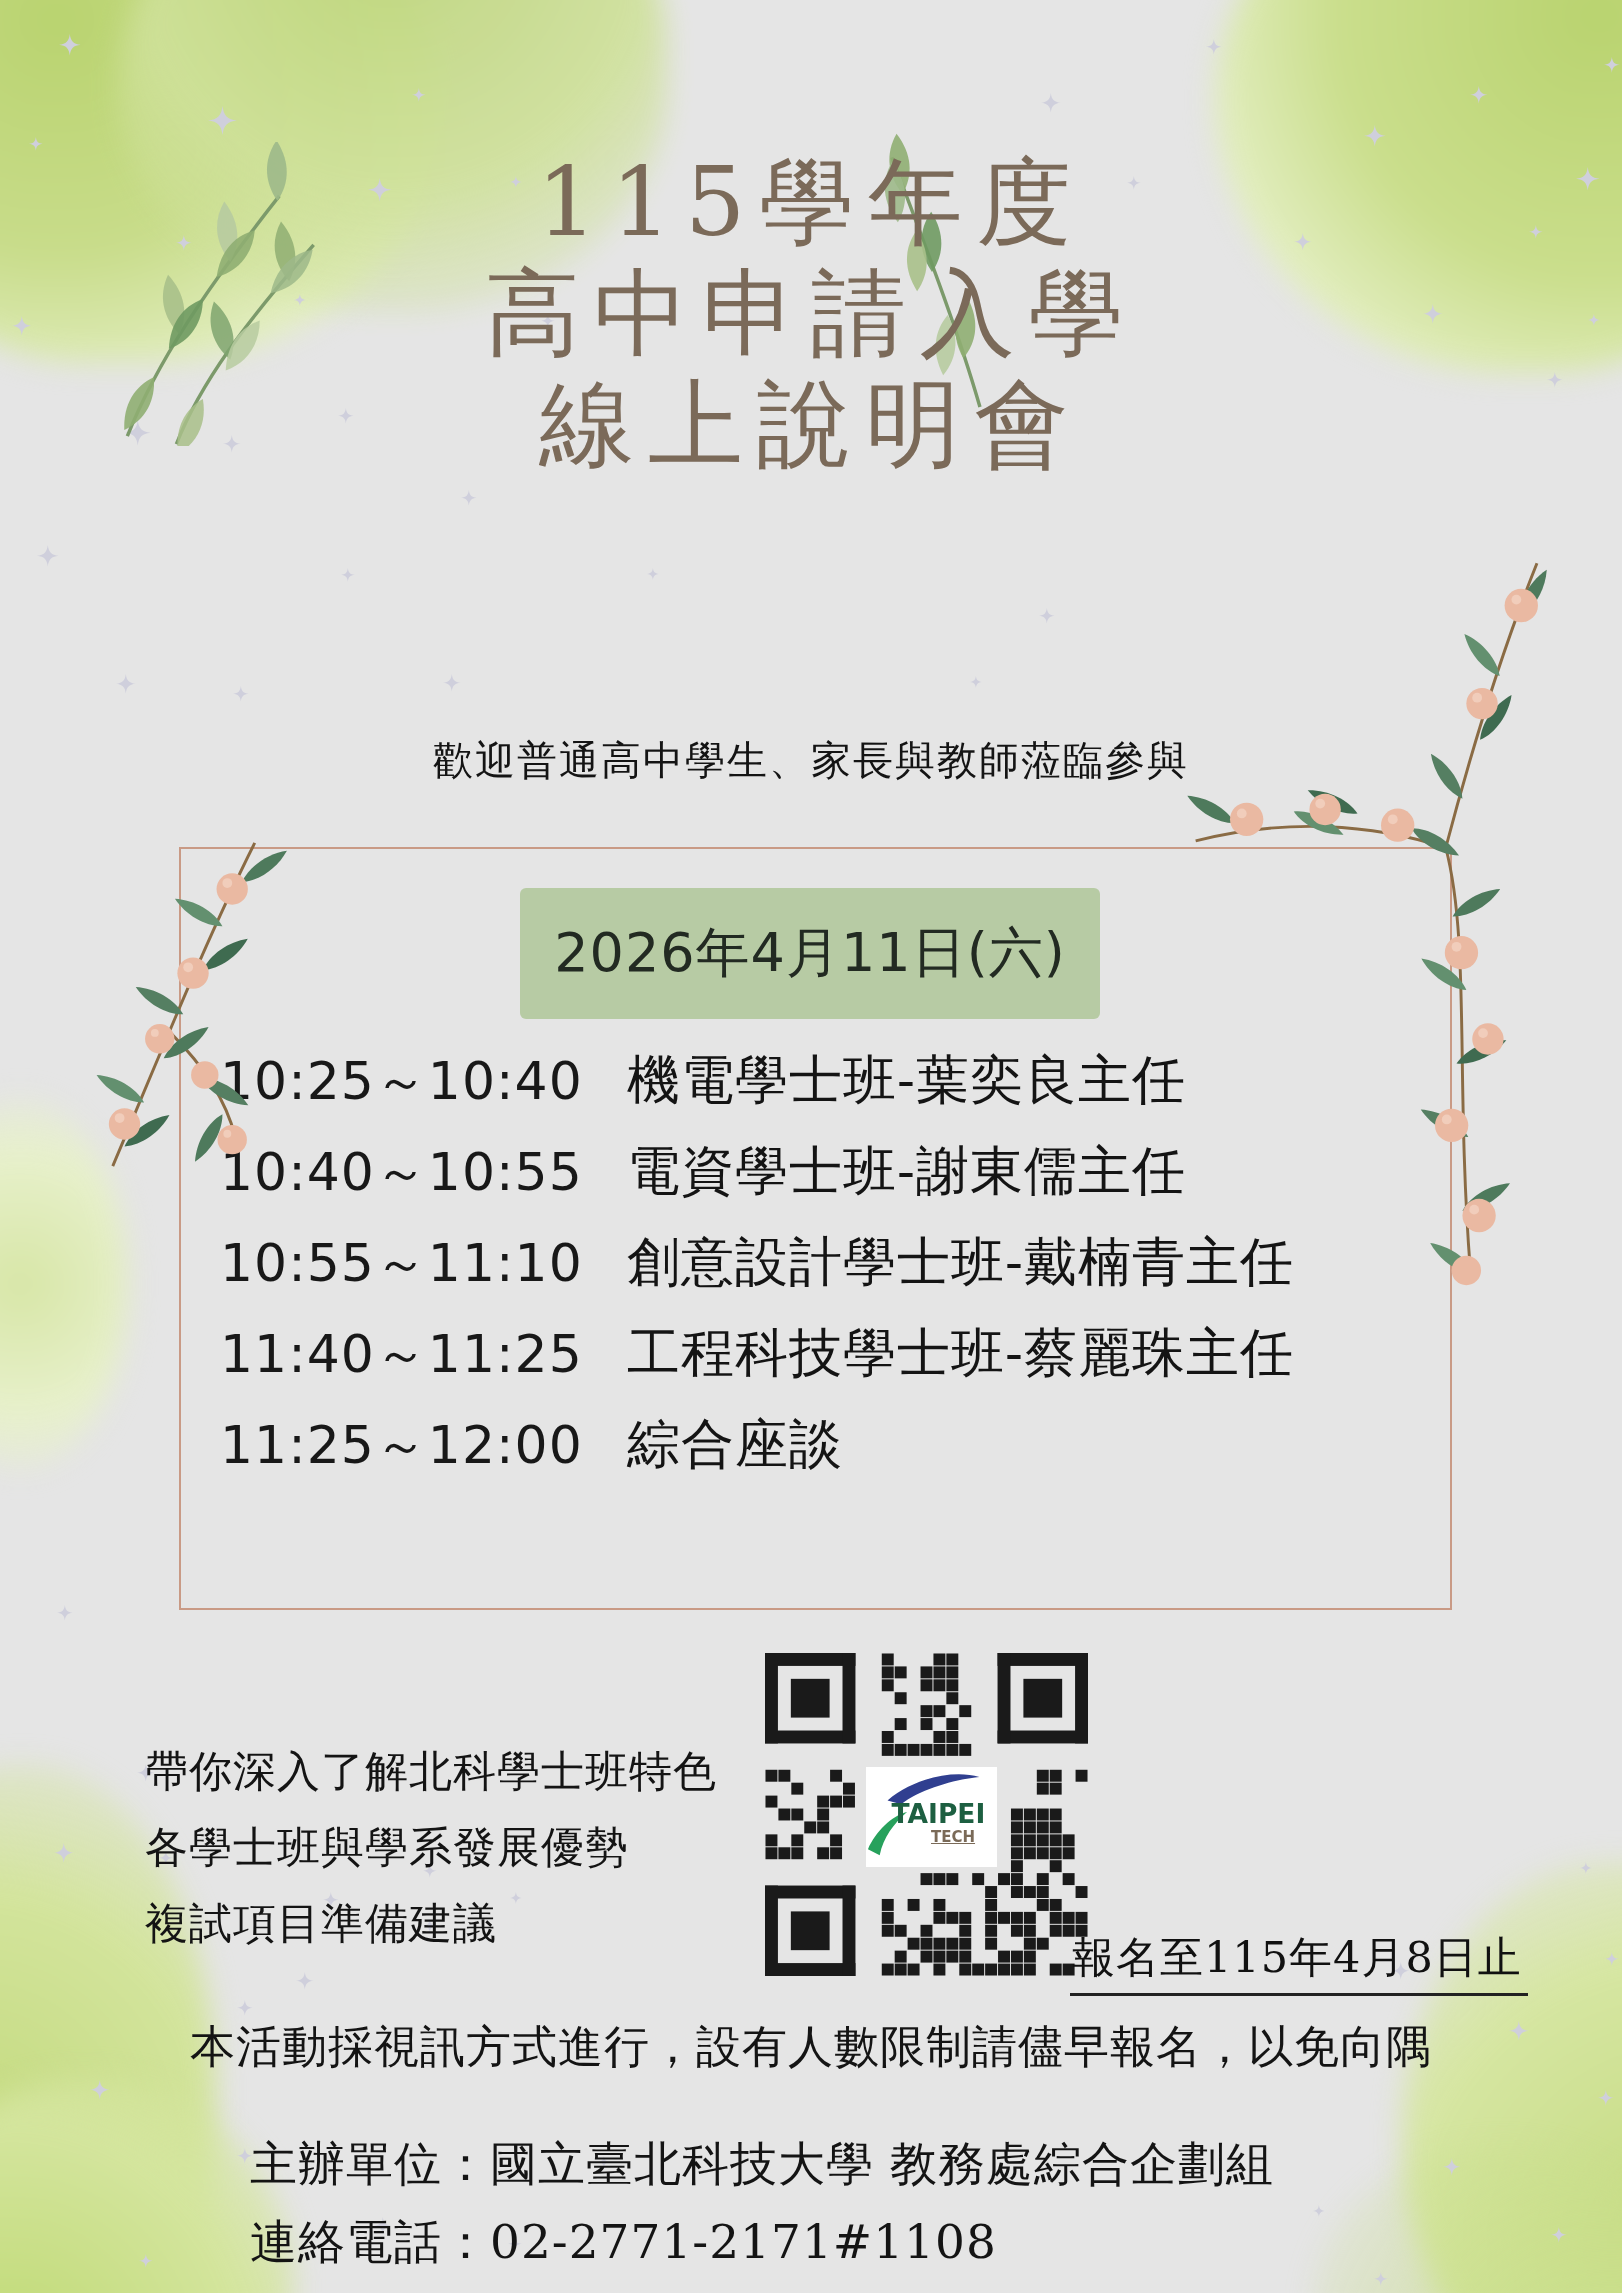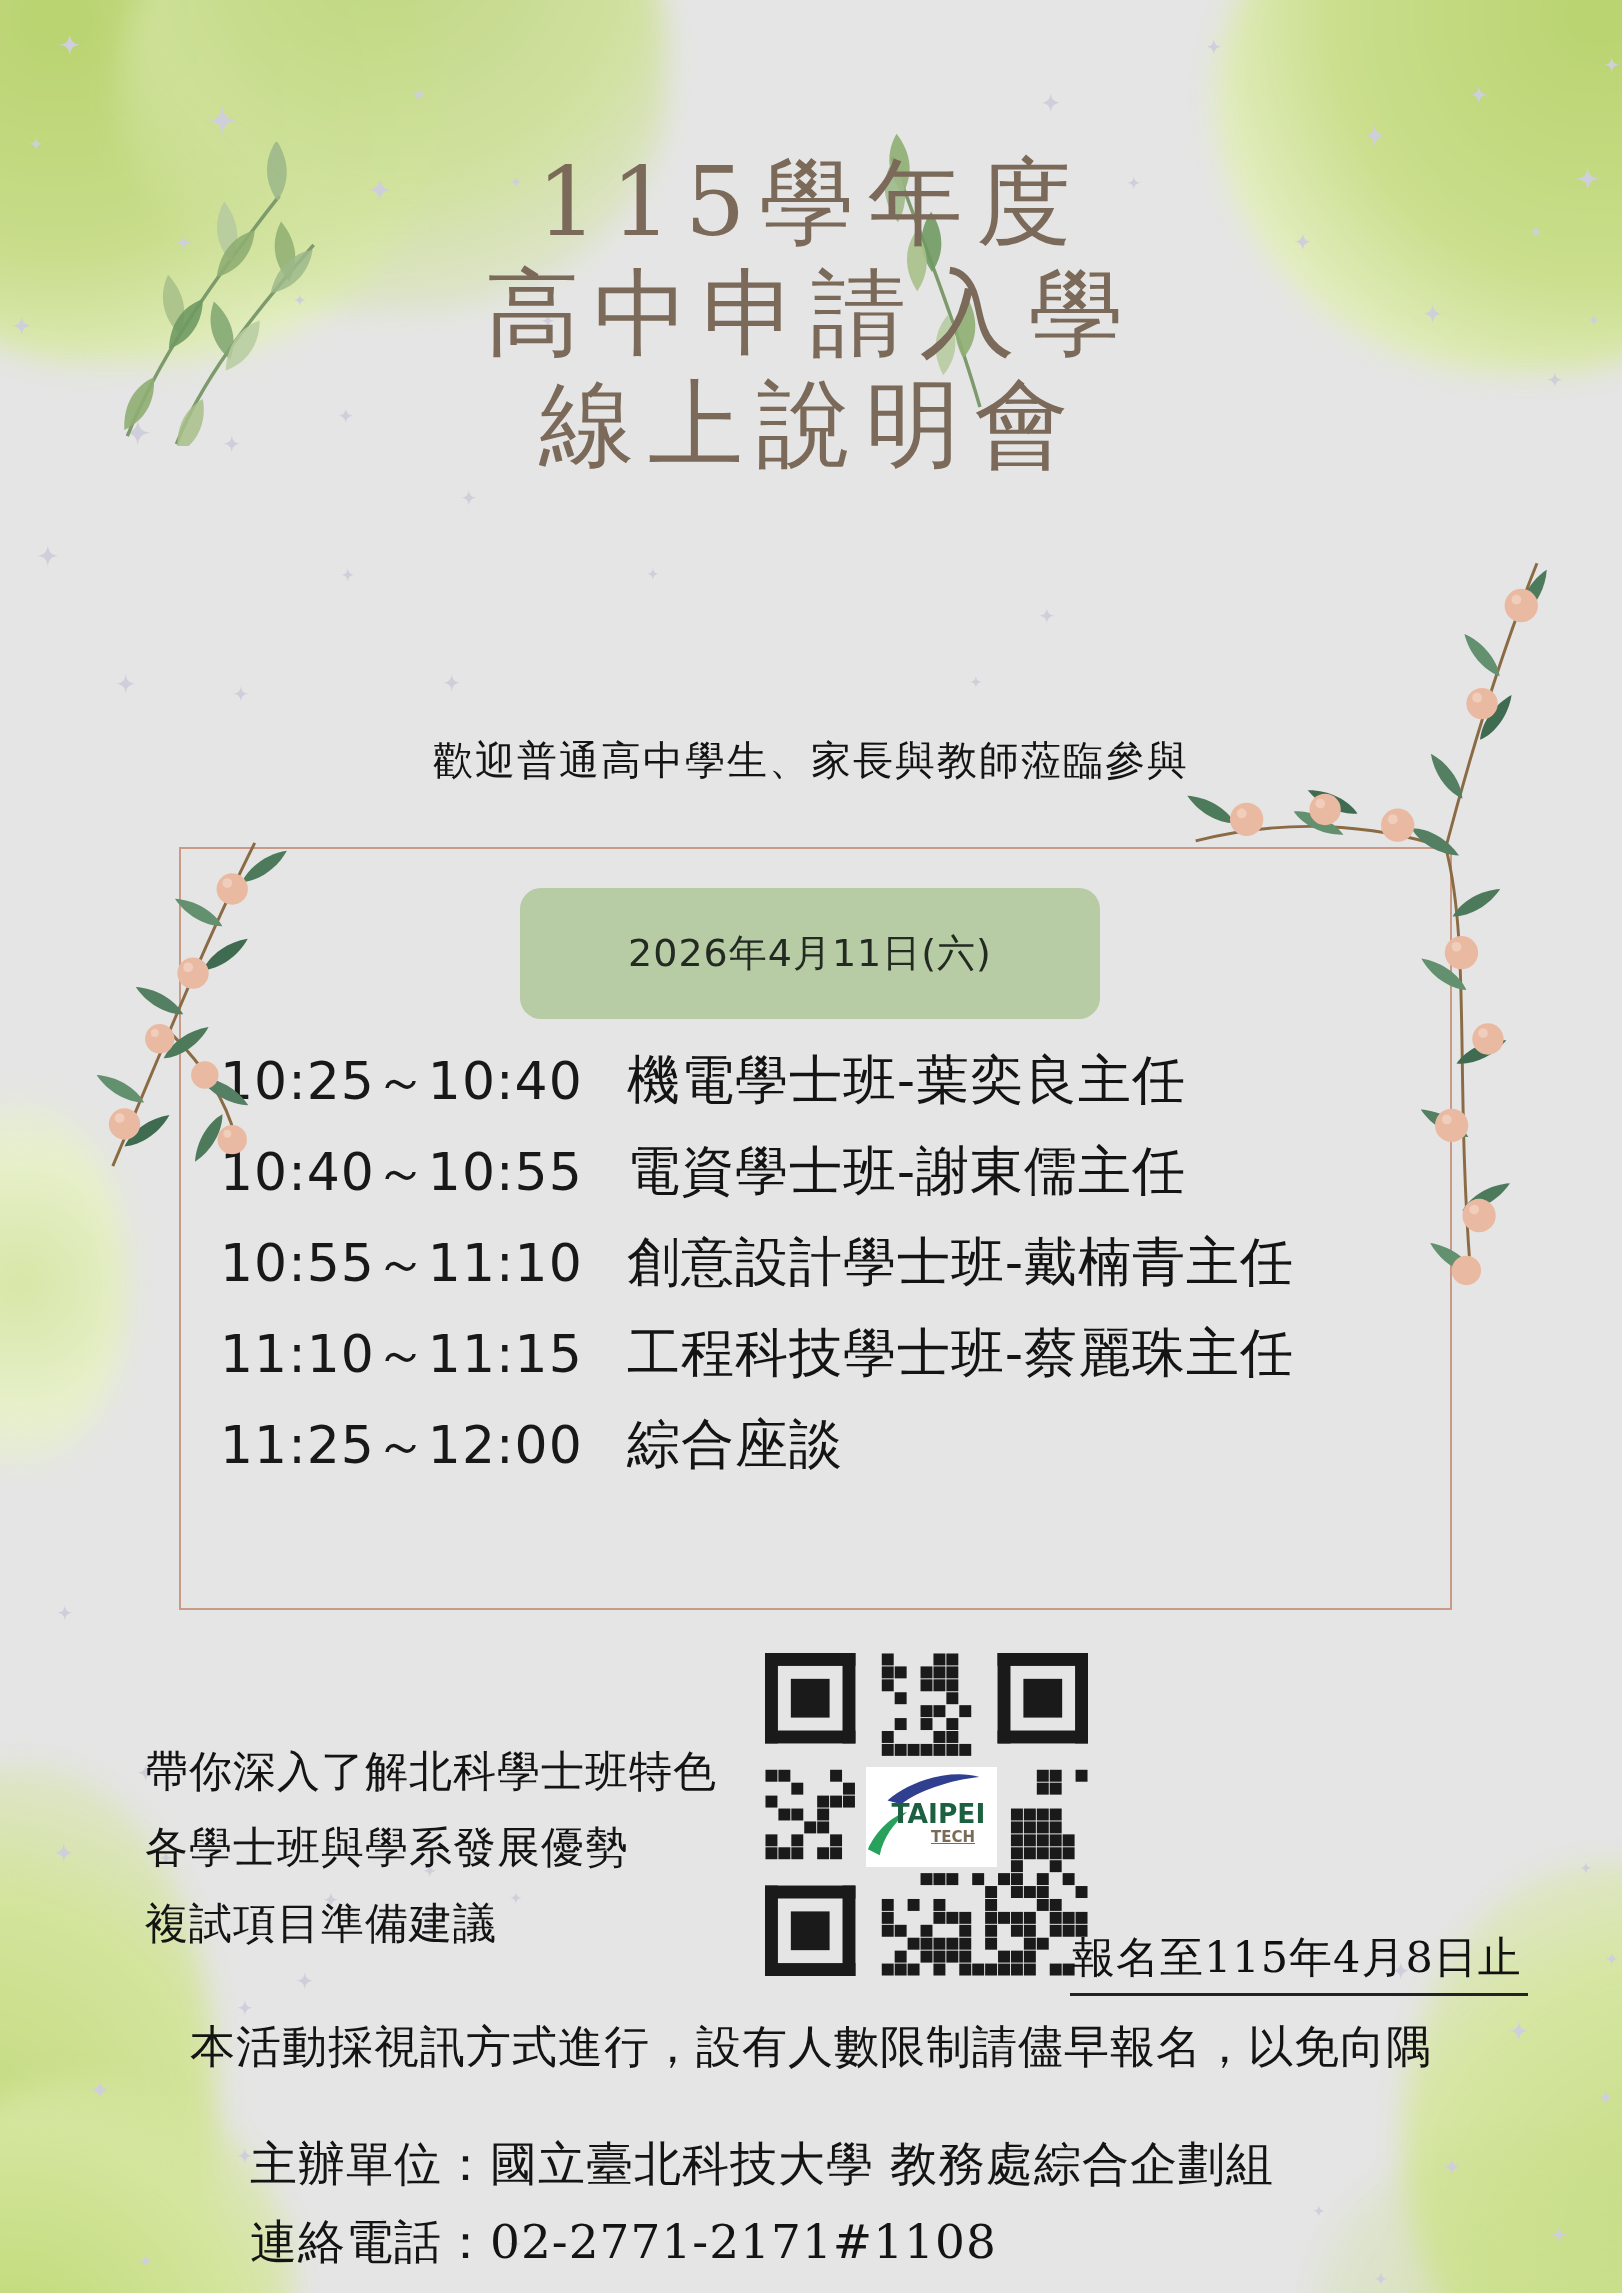--- a/index.html
+++ b/index.html
@@ -30,23 +30,23 @@
   
   .title{position:absolute;left:0;top:147px;width:100%;text-align:center;
     color:#7b6a59;font-size:95px;line-height:111px;letter-spacing:13.7px;font-weight:500;}
   .subtitle{position:absolute;left:0;top:733px;width:100%;text-align:center;
     font-size:40px;color:#141414;letter-spacing:2px;}
 
   .frame{position:absolute;left:179px;top:847px;width:1269px;height:759px;
     border:2.9px solid #c99a85;background:transparent;}
 
   .date-pill{position:absolute;left:520px;top:888px;width:580px;height:131px;
-    background:#b7cba4;border-radius:21px;display:flex;align-items:center;justify-content:center;
+    background:#b7cba4;border-radius:6px;display:flex;align-items:center;justify-content:center;
     font-family:"DejaVu Sans","Liberation Sans",sans-serif;
-    font-size:38px;color:#222a22;letter-spacing:1px;}
+    font-size:54px;color:#222a22;letter-spacing:1px;}
 
   .schedule{position:absolute;left:179px;top:1039px;width:1269px;}
   .srow{position:relative;height:91px;}
   .srow .time{position:absolute;left:41px;top:7.8px;
     font-family:"DejaVu Sans","Liberation Sans",sans-serif;font-size:52px;color:#181818;letter-spacing:1px;}
   .srow .item{position:absolute;left:448px;top:5.9px;font-size:53px;color:#141414;letter-spacing:1px;}
 
   .highlights{position:absolute;left:145px;top:1733px;font-size:43px;line-height:76px;color:#141414;letter-spacing:1px;}
 
   .qr-wrap{position:absolute;left:765px;top:1653px;width:323px;height:323px;}
@@ -324,21 +324,21 @@
         <span class="time">10:40～10:55</span>
         <span class="item">電資學士班-謝東儒主任</span>
       </div>
 
       <div class="srow">
         <span class="time">10:55～11:10</span>
         <span class="item">創意設計學士班-戴楠青主任</span>
       </div>
 
       <div class="srow">
-        <span class="time">11:10～11:15</span>
+        <span class="time">11:40～11:25</span>
         <span class="item">工程科技學士班-蔡麗珠主任</span>
       </div>
 
       <div class="srow">
         <span class="time">11:25～12:00</span>
         <span class="item">綜合座談</span>
       </div>
     </div>
 
   <svg class="deco" style="left:1176px;top:529px;width:412px;height:765px" viewBox="0 0 420 780">

